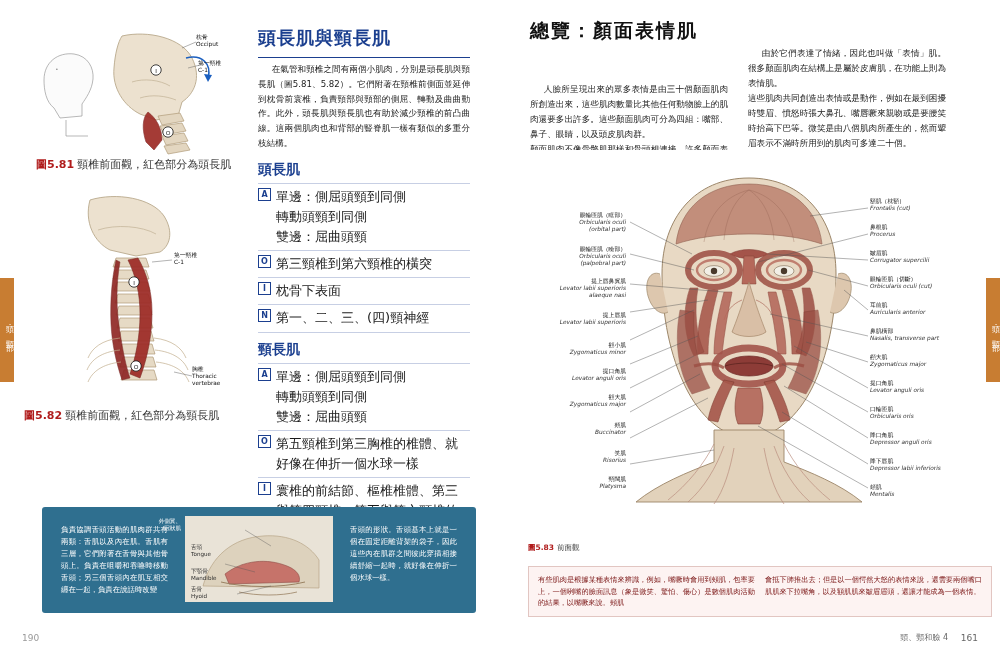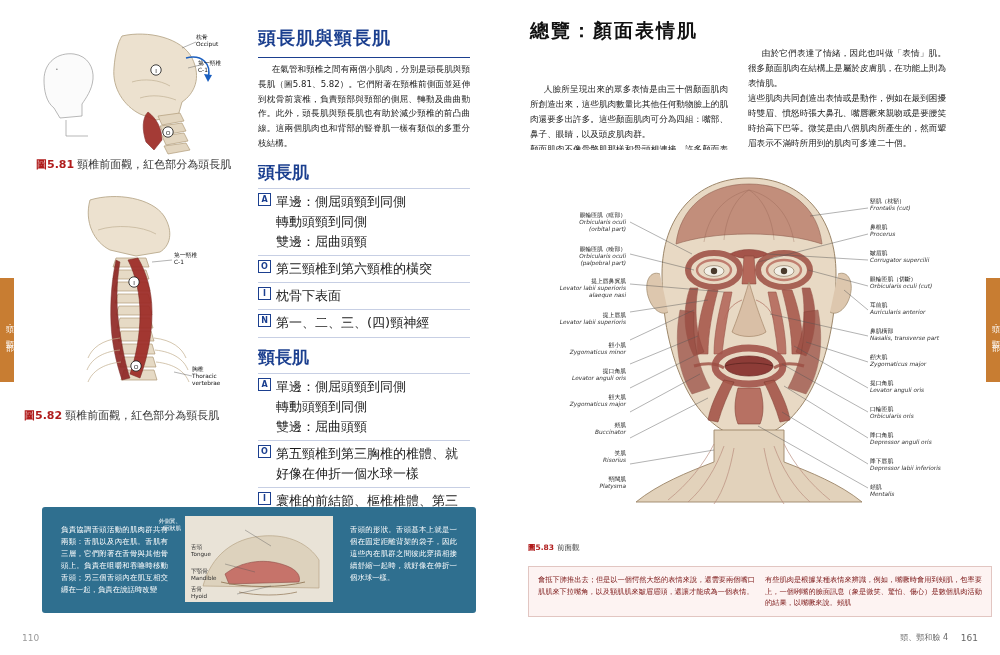--- a/index.html
+++ b/index.html
@@ -23,21 +23,21 @@
   .fig{position:absolute;}
   .fig-caption{font-size:11px;color:#333;line-height:1.4;}
   .fig-num{color:#b01c1c;font-weight:bold;margin-right:3px;}
   .art-skull{position:relative;width:200px;height:130px;}
   .art-spine{position:relative;width:200px;height:215px;}
 
   
   .col-mid{position:absolute;left:258px;top:26px;width:212px;}
   .h-sec{font-size:18px;font-weight:bold;color:#1b3f8f;letter-spacing:1px;margin:0 0 7px 0;}
   .p-body{font-size:8.6px;line-height:1.72;color:#1a1a1a;text-align:justify;text-indent:1.6em;margin:0 0 10px 0;}
-  .sub-h{font-size:17px;font-weight:bold;color:#1b3f8f;margin:8px 0 4px 0;}
+  .sub-h{font-size:14px;font-weight:bold;color:#1b3f8f;margin:8px 0 4px 0;}
   .rule{border-top:1px solid #1b3f8f;margin:2px 0 4px 0;}
   .rule-thin{border-top:1px solid #c7cfe4;margin:3px 0;}
 
   .aon-row{display:flex;align-items:flex-start;gap:5px;margin:2px 0;}
   .aon-key{flex:0 0 auto;width:11px;height:11px;border:1px solid #1b3f8f;color:#1b3f8f;
       font-size:8px;font-weight:bold;display:flex;align-items:center;justify-content:center;margin-top:1px;}
   .aon-txt{font-size:13px;line-height:1.55;color:#1a1a1a;}
 
   
   .bluebox{position:absolute;left:42px;bottom:42px;width:412px;background:#2f6f8f;
@@ -67,21 +67,21 @@
   .redbox .rb-col{flex:1;}
 </style>
 </head>
 <body>
 
 <div class="page">
 
   <div class="left-page">
 
     <div class="side-tab left">頭．頸部</div>
-    <div class="folio l">110</div>
+    <div class="folio l">190</div>
 
     <div class="fig" style="left:36px;top:24px;width:212px;">
       <div class="art-skull">
         <svg width="212" height="132" viewBox="0 0 212 132">
 
           <g stroke="#9a9a9a" fill="#fbfbfb" stroke-width="0.7">
             <path d="M8 56 C8 38,22 28,38 30 C52 32,58 44,57 55 C56 66,50 74,46 80 L46 92 L24 94 L18 84 C10 78,8 66,8 56Z"></path>
             <path d="M30 96 L30 112 L52 112" fill="none"></path>
           </g>
           <text x="20" y="47" font-size="5" fill="#777" font-family="Liberation Sans">•</text>
@@ -447,20 +447,20 @@
         <span>頦肌</span><br><span class="lat">Mentalis</span>
       </div>
     </div>
 
     <div class="fig-cap-r">
       <span class="fig-num">圖5.83</span><span>前面觀</span>
     </div>
 
     <div class="redbox">
       <div class="rb-col">
+        <p>有些肌肉是根據某種表情來辨識，例如，嘴噘時會用到頰肌，包率要上，一個咧嘴的臉面訊息（象是微笑、驚怕、傷心）是數個肌肉活動的結果，以嘴噘來說。頰肌</p>
+      </div>
+      <div class="rb-col">
         <p>會抵下肺推出去；但是以一個愕然大怒的表情來說，還需要兩個嘴口肌肌來下拉嘴角，以及額肌肌來皺眉眉頭，還讓才能成為一個表情。</p>
-      </div>
-      <div class="rb-col">
-        <p>有些肌肉是根據某種表情來辨識，例如，嘴噘時會用到頰肌，包率要上，一個咧嘴的臉面訊息（象是微笑、驚怕、傷心）是數個肌肉活動的結果，以嘴噘來說。頰肌</p>
       </div>
     </div>
   </div>
 </div>
 
 </body></html>

